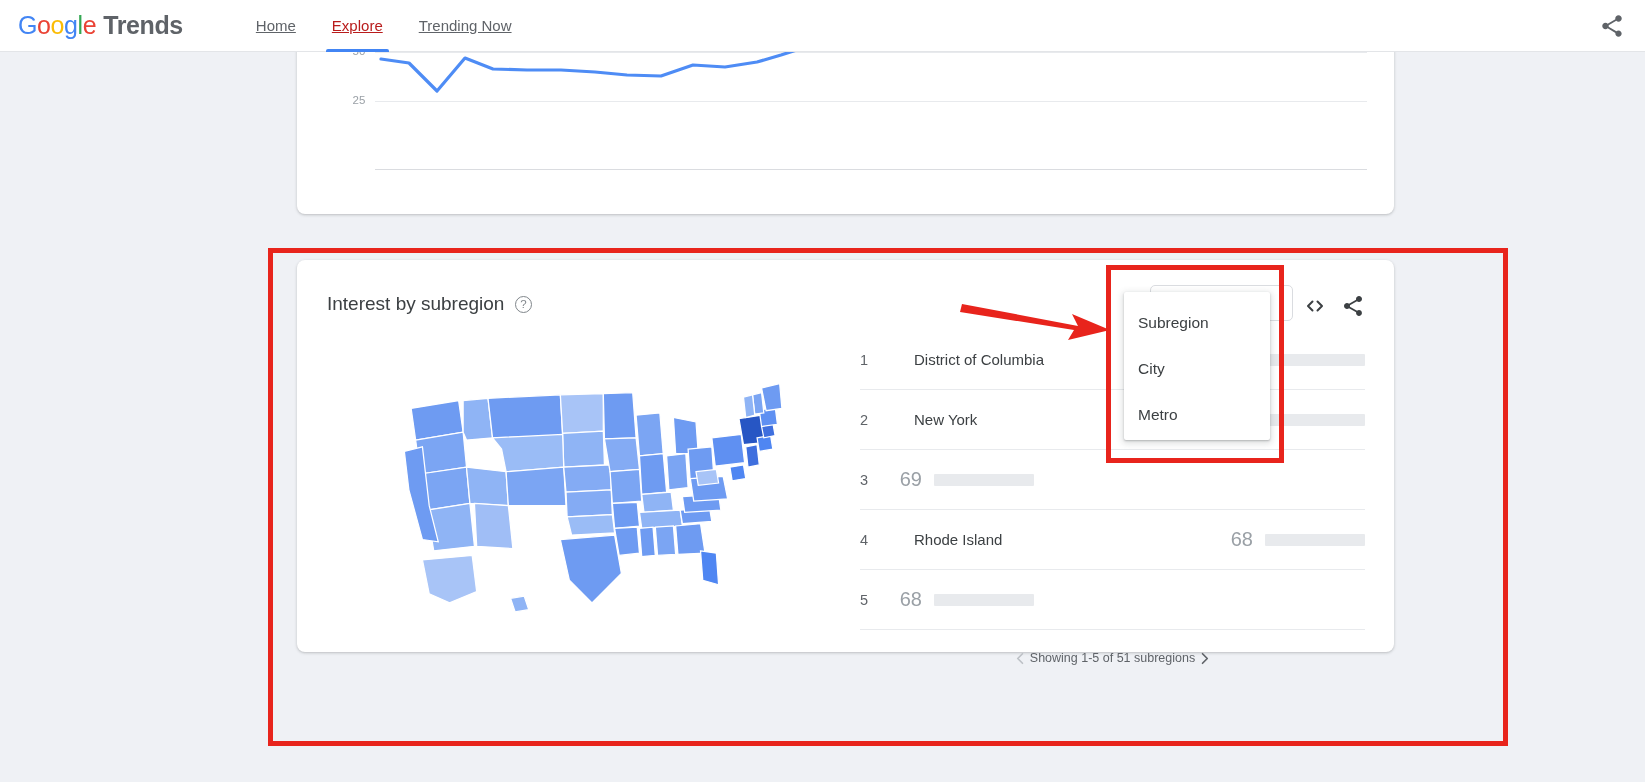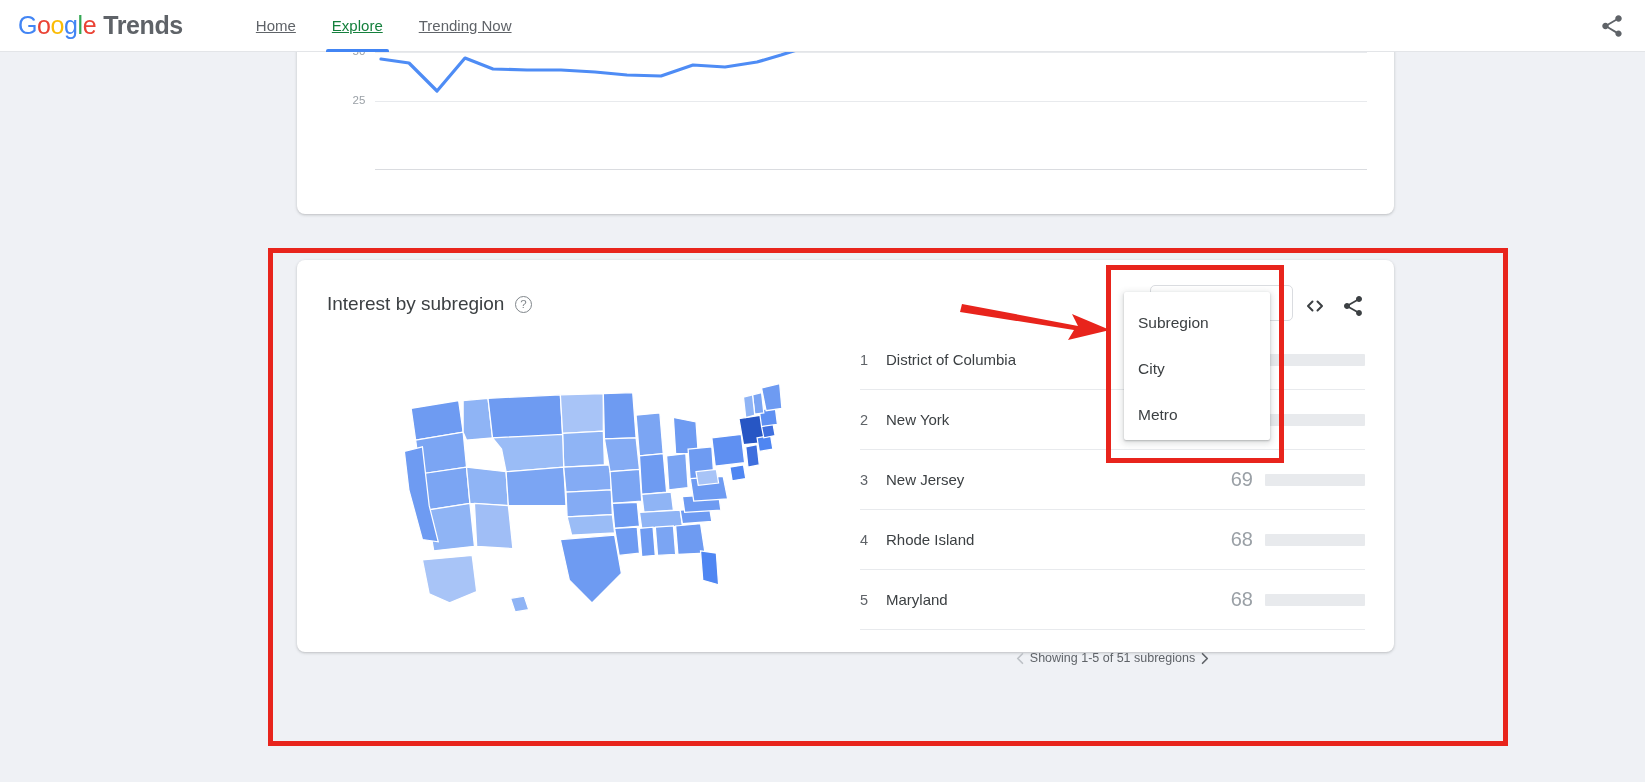--- a/index.html
+++ b/index.html
@@ -36,21 +36,21 @@
   .navlink {
     position: relative;
     height: 52px; display: flex; align-items: center;
     padding: 0 18px;
     font-size: 15px;
     color: #5f6368;
     cursor: pointer;
     white-space: nowrap;
     text-decoration: underline;
   }
-  .navlink.active { color: #15803d; }
+  .navlink.active { color: #b91c1c; }
   .navlink.active::after {
     content: ""; position: absolute;
     left: 12px; right: 12px; bottom: 0;
     height: 3px; background: #4285F4; border-radius: 2px 2px 0 0;
   }
   .topbar-share {
     position: absolute; right: 20px; top: 13px;
     width: 26px; height: 26px; cursor: pointer;
   }
 
@@ -157,21 +157,21 @@
   
   .list { position: absolute; left: 563px; top: 70px; width: 505px; }
   .row {
     position: relative;
     height: 60px;
     display: flex; align-items: center;
     border-bottom: 1px solid #e8eaed;
   }
   .row:last-of-type { border-bottom: 1px solid #e8eaed; }
   .rank { width: 26px; font-size: 14.5px; color: #5f6368; flex: none; }
-  .rname { flex: 1; font-size: 15px; color: #3c4043; white-space: nowrap; }
+  .rname { flex: 1; font-size: 15px; color: #3c4043; white-space: nowrap; margin-left: 28px; }
   .rval {
     width: 36px; text-align: right; margin-right: 12px;
     font-size: 20px; color: #9aa0a6; flex: none;
   }
   .bar-track {
     width: 100px; height: 12px; flex: none;
     background: #e8eaed; border-radius: 1px;
     overflow: hidden;
   }
   .bar-fill { height: 100%; background: #4e8cf5; }
@@ -350,37 +350,35 @@
     <div class="row">
       <span class="rank">2</span>
       <span class="rname">New York</span>
       <span class="rval">77</span>
       <span class="bar-track">
         <span class="bar-fill" style="width: 77%;"></span>
       </span>
     </div>
     <div class="row">
       <span class="rank">3</span>
-      <span class="rname">New Jersey</span>
       <span class="rval">69</span>
       <span class="bar-track">
         <span class="bar-fill" style="width: 69%;"></span>
       </span>
     </div>
     <div class="row">
       <span class="rank">4</span>
       <span class="rname">Rhode Island</span>
       <span class="rval">68</span>
       <span class="bar-track">
         <span class="bar-fill" style="width: 68%;"></span>
       </span>
     </div>
     <div class="row">
       <span class="rank">5</span>
-      <span class="rname">Maryland</span>
       <span class="rval">68</span>
       <span class="bar-track">
         <span class="bar-fill" style="width: 68%;"></span>
       </span>
     </div>
   </div>
 
   <div class="pager">
     <span class="pager-arrow">
       <svg viewBox="0 0 24 24" width="19" height="19" fill="none" stroke="#bdc1c6" stroke-width="2.1" stroke-linecap="round" stroke-linejoin="round">

